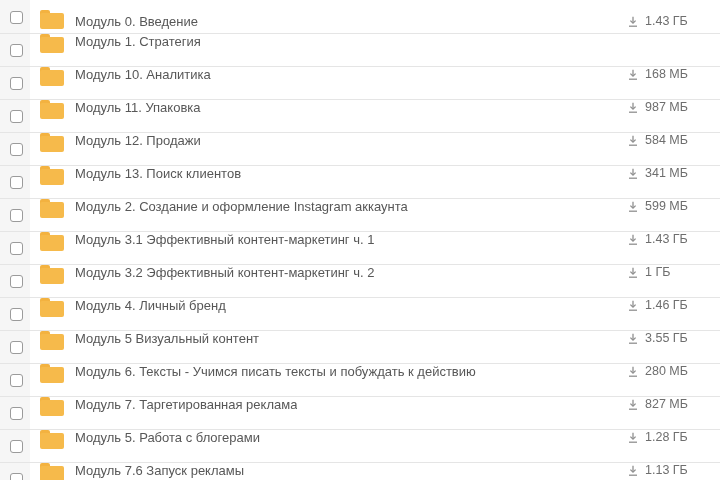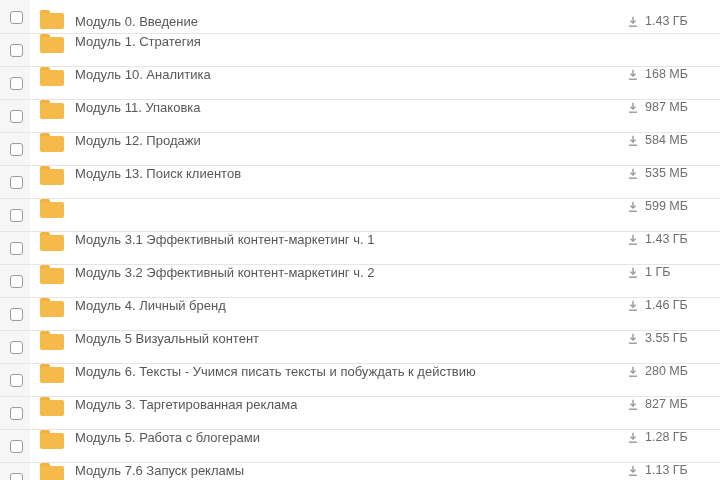--- a/index.html
+++ b/index.html
@@ -217,28 +217,29 @@
         <span>
           <svg width="12" height="12" viewBox="0 0 12 12">
             <g fill="none" stroke="#8f8f8f" stroke-width="1.3">
               <path d="M6 0.8 V6.8"></path>
               <path d="M3.4 4.6 L6 7.2 L8.6 4.6"></path>
               <path d="M2 10.2 H10"></path>
             </g>
           </svg>
         </span>
       </button>
-      <span class="size">535 МБ</span>
-    </div>
-  </div>
-      <div class="row">
-    <div class="cell-check">
-      <div class="checkbox" role="checkbox" aria-checked="false"></div>
-    </div>
-    <div class="folder"></div>
+      <span class="size">341 МБ</span>
+    </div>
+  </div>
+      <div class="row">
+    <div class="cell-check">
+      <div class="checkbox" role="checkbox" aria-checked="false"></div>
+    </div>
+    <div class="folder"></div>
+    <span class="name">Модуль 2. Создание и оформление Instagram аккаунта</span>
     <div class="cell-size">
       <button class="dl-btn">
         <span>
           <svg width="12" height="12" viewBox="0 0 12 12">
             <g fill="none" stroke="#8f8f8f" stroke-width="1.3">
               <path d="M6 0.8 V6.8"></path>
               <path d="M3.4 4.6 L6 7.2 L8.6 4.6"></path>
               <path d="M2 10.2 H10"></path>
             </g>
           </svg>
@@ -350,21 +351,21 @@
         </span>
       </button>
       <span class="size">280 МБ</span>
     </div>
   </div>
       <div class="row">
     <div class="cell-check">
       <div class="checkbox" role="checkbox" aria-checked="false"></div>
     </div>
     <div class="folder"></div>
-    <span class="name">Модуль 3. Таргетированная реклама</span>
+    <span class="name">Модуль 7. Таргетированная реклама</span>
     <div class="cell-size">
       <button class="dl-btn">
         <span>
           <svg width="12" height="12" viewBox="0 0 12 12">
             <g fill="none" stroke="#8f8f8f" stroke-width="1.3">
               <path d="M6 0.8 V6.8"></path>
               <path d="M3.4 4.6 L6 7.2 L8.6 4.6"></path>
               <path d="M2 10.2 H10"></path>
             </g>
           </svg>

